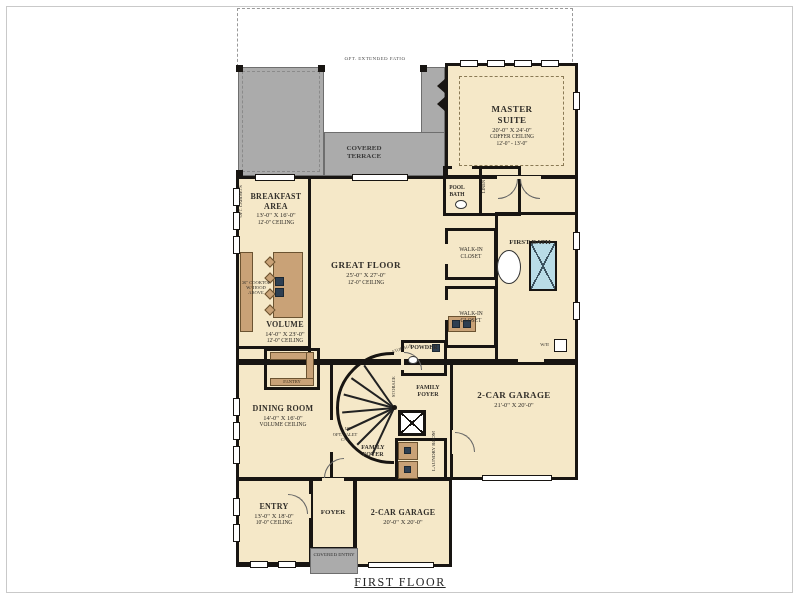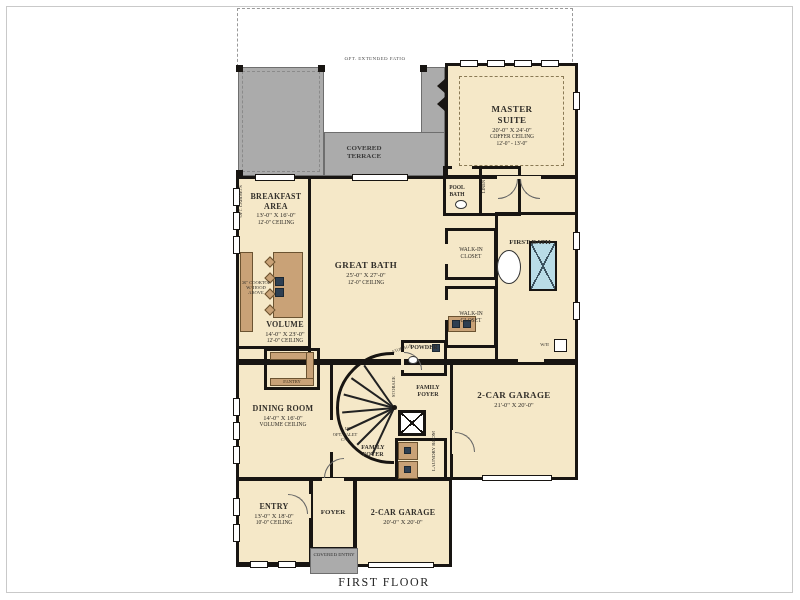--- a/index.html
+++ b/index.html
@@ -189,21 +189,21 @@
     <span class="dims">13'-0" X 16'-0"</span>
     <span class="note">12'-0" CEILING</span>
   </div>
   <div class="abs lbl" style="left:481px;top:104px;width:62px;">
     <span class="name">MASTER SUITE</span>
     <span class="dims">20'-0" X 24'-0"</span>
     <span class="note">COFFER CEILING</span>
     <span class="note">12'-0" - 13'-0"</span>
   </div>
   <div class="abs lbl" style="left:330px;top:260px;width:72px;">
-    <span class="name">GREAT BATH</span>
+    <span class="name">GREAT FLOOR</span>
     <span class="dims">25'-0" X 27'-0"</span>
     <span class="note">12'-0" CEILING</span>
   </div>
   <div class="abs lbl" style="left:252px;top:320px;width:66px;">
     <span class="name8">VOLUME</span>
     <span class="dims">14'-0" X 23'-0"</span>
     <span class="note">12'-0" CEILING</span>
   </div>
   <div class="abs lbl" style="left:252px;top:404px;width:62px;">
     <span class="name8">DINING ROOM</span>
@@ -229,14 +229,14 @@
   <div class="abs lbl name7" style="left:313px;top:508px;width:40px;">FOYER</div>
   <div class="abs lbl name6" style="left:408px;top:384px;width:40px;">FAMILY FOYER</div>
   <div class="abs lbl name6" style="left:352px;top:444px;width:42px;">FAMILY FOYER</div>
   <div class="abs lbl note" style="left:450px;top:246px;width:42px;">WALK-IN CLOSET</div>
   <div class="abs lbl note" style="left:450px;top:310px;width:42px;">WALK-IN CLOSET</div>
   <div class="abs lbl tiny vert" style="left:414px;top:448px;width:40px;">LAUNDRY ROOM</div>
   <div class="abs lbl micro vert" style="left:473px;top:184px;width:22px;">LINEN</div>
   <div class="abs lbl micro vert" style="left:226px;top:200px;width:30px;">OPT. CABINETS</div>
   <div class="abs lbl micro" style="left:332px;top:432px;width:26px;">OPT. VALET C/W</div>
 
-  <div class="abs lbl" style="left:304px;top:575px;width:160px;font-size:12px;letter-spacing:1.5px;color:#262626;">FIRST FLOOR</div>
+  <div class="abs lbl" style="left:320px;top:575px;width:160px;font-size:12px;letter-spacing:1.5px;color:#262626;text-decoration:underline;">FIRST FLOOR</div>
 </div>
 
 </body></html>

